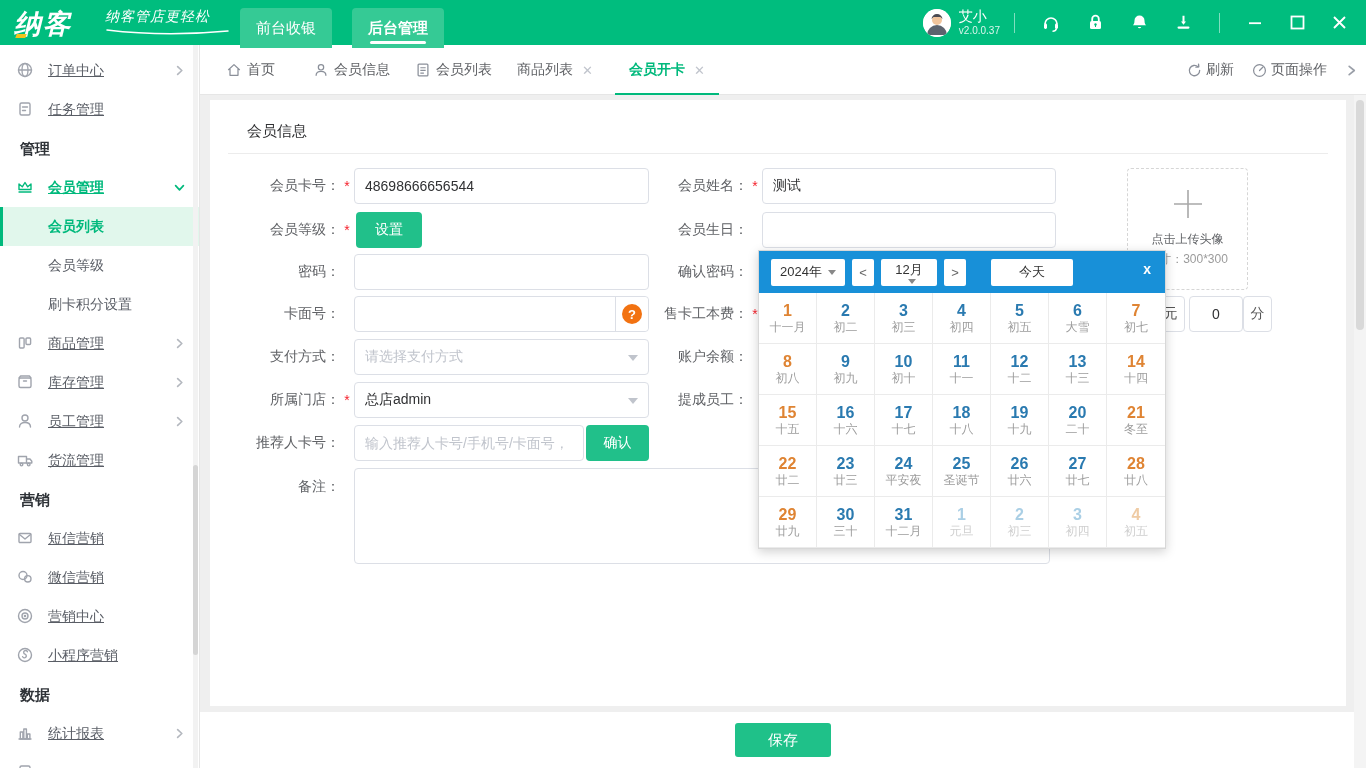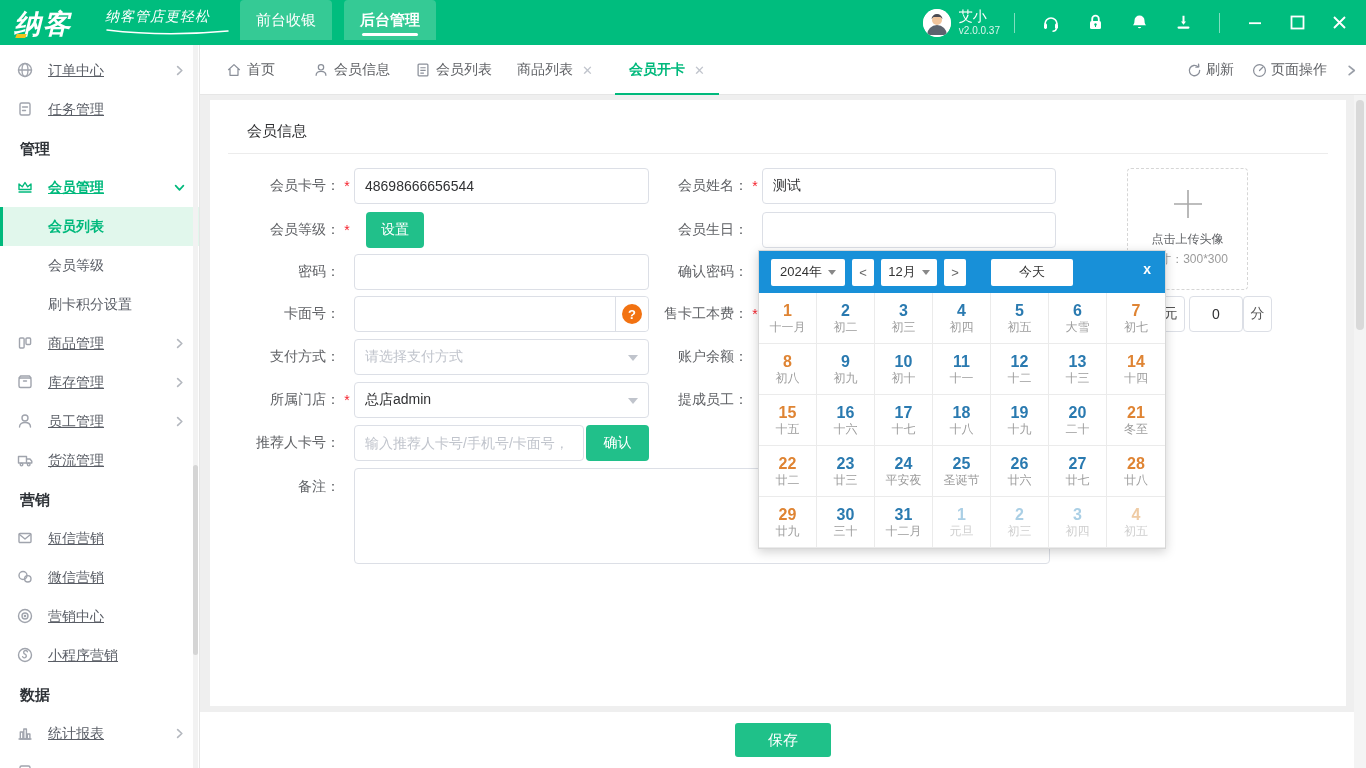--- a/index.html
+++ b/index.html
@@ -6,21 +6,21 @@
   html,body { width:1366px; height:768px; overflow:hidden; }
   body { font-family:"Liberation Sans","DejaVu Sans",sans-serif; background:#efefef; color:#303133; }
   .app { position:relative; width:1366px; height:768px; }
 
   
   .hd { position:absolute; left:0; top:0; width:1366px; height:45px; background:#00bd7e; z-index:60; }
   .logo { position:absolute; left:14px; top:6px; font-size:27px; font-weight:bold; font-style:italic; color:#fff; letter-spacing:2px; }
   .logo .accent { position:absolute; left:2px; bottom:4px; width:10px; height:4px; background:#f3c31c; transform:skewX(-20deg); }
   .tagline { position:absolute; left:105px; top:8px; width:130px; color:#fff; font-size:14px; font-style:italic; letter-spacing:1px; }
   .tagline svg { position:absolute; left:0; top:20px; }
-  .hd-tabs { position:absolute; left:240px; top:0; height:48px; display:flex; gap:12px; align-items:flex-start; }
+  .hd-tabs { position:absolute; left:240px; top:0; height:48px; display:flex; gap:20px; align-items:flex-end; }
   .hd-tab { width:92px; height:40px; margin-bottom:0; background:#35ca95; border-radius:4px 4px 0 0; color:#fff; font-size:15px; display:flex; align-items:center; justify-content:center; position:relative; cursor:pointer; }
   .hd-tab.active { font-weight:bold; }
   .hd-tab.active::after { content:""; position:absolute; left:18px; right:18px; bottom:4px; height:3px; background:#fff; border-radius:2px; }
   .hd-right { position:absolute; right:0; top:0; height:45px; display:flex; align-items:center; color:#fff; }
   .avatar { width:28px; height:28px; border-radius:50%; background:#fff; overflow:hidden; position:relative; flex:0 0 auto; }
   .uinfo { margin-left:8px; line-height:1.1; }
   .uname { font-size:14px; }
   .uver { font-size:10px; opacity:.85; }
   .hd-div { width:1px; height:20px; background:rgba(255,255,255,.5); margin:0 14px; }
   .hd-ic { width:44px; height:45px; display:flex; align-items:center; justify-content:center; cursor:pointer; }
@@ -88,21 +88,21 @@
   .upload { position:absolute; left:917px; top:68px; width:121px; height:122px; border:1px dashed #d6d6d6; border-radius:4px; text-align:center; cursor:pointer; }
   .upload svg { margin-top:18px; }
   .up1 { font-size:12px; color:#606266; margin-top:10px; }
   .up2 { font-size:12px; color:#9b9b9b; margin-top:3px; }
 
   
   .cal { position:absolute; left:548px; top:150px; width:408px; background:#fff; border:1px solid #d8d8d8; box-shadow:0 3px 10px rgba(0,0,0,.18); z-index:70; }
   .cal-hd { height:42px; background:#1890d8; display:flex; align-items:center; padding-left:12px; position:relative; }
   .cal-box { height:27px; background:#fff; border-radius:2px; display:flex; align-items:center; justify-content:center; font-size:13px; color:#333; margin-right:7px; cursor:pointer; }
   .cal-box .caret { position:static; margin-left:6px; border-top-color:#888; border-left-width:4px; border-right-width:4px; border-top-width:5px; }
-  .cal-yr { width:74px; } .cal-mo { width:56px; } .cal-nav { width:22px; color:#666; font-size:13px; }
+  .cal-yr { width:74px; } .cal-mo { width:56px;flex-direction:column; } .cal-nav { width:22px; color:#666; font-size:13px; }
   .cal-today { width:82px; margin-left:18px; }
   .cal-x { position:absolute; right:14px; top:10px; color:#fff; font-weight:bold; font-size:14px; cursor:pointer; }
   .cal-wds { display:grid; grid-template-columns:repeat(7,1fr); background:#f7f7f7; border-bottom:1px solid #e4e4e4; }
   .cal-wd { height:38px; display:flex; align-items:center; justify-content:center; font-size:13px; color:#555; border-right:1px solid #e8e8e8; }
   .cal-wd:last-child { border-right:none; }
   .cal-grid { display:grid; grid-template-columns:repeat(7,1fr); }
   .cal-cell { height:51px; border-right:1px solid #ebebeb; border-bottom:1px solid #ebebeb; display:flex; flex-direction:column; align-items:center; justify-content:center; cursor:pointer; background:#fff; }
   .cal-cell:nth-child(7n) { border-right:none; }
   .cal-cell .d { font-size:16px; font-weight:bold; line-height:1.15; }
   .cal-cell .l { font-size:12px; color:#9c9c9c; line-height:1.2; }
@@ -426,21 +426,21 @@
       <div class="sec-line"></div>
 
       <div class="row cl r1">
         <span class="lab">会员卡号：</span>
           <span class="req">*</span>
         <input class="inp fld" value="48698666656544" style="">
       </div>
       <div class="row cl r2">
         <span class="lab">会员等级：</span>
           <span class="req">*</span>
-        <button class="btn-green" style="width:58px;margin-left:12px">设置</button>
+        <button class="btn-green" style="width:66px;margin-left:2px">设置</button>
       </div>
       <div class="row cl r3">
         <span class="lab">密码：</span>
           <span class="noreq"></span>
         <input class="inp fld" style="">
       </div>
       <div class="row cl r4">
         <span class="lab">卡面号：</span>
           <span class="noreq"></span>
         <div class="qwrap">

